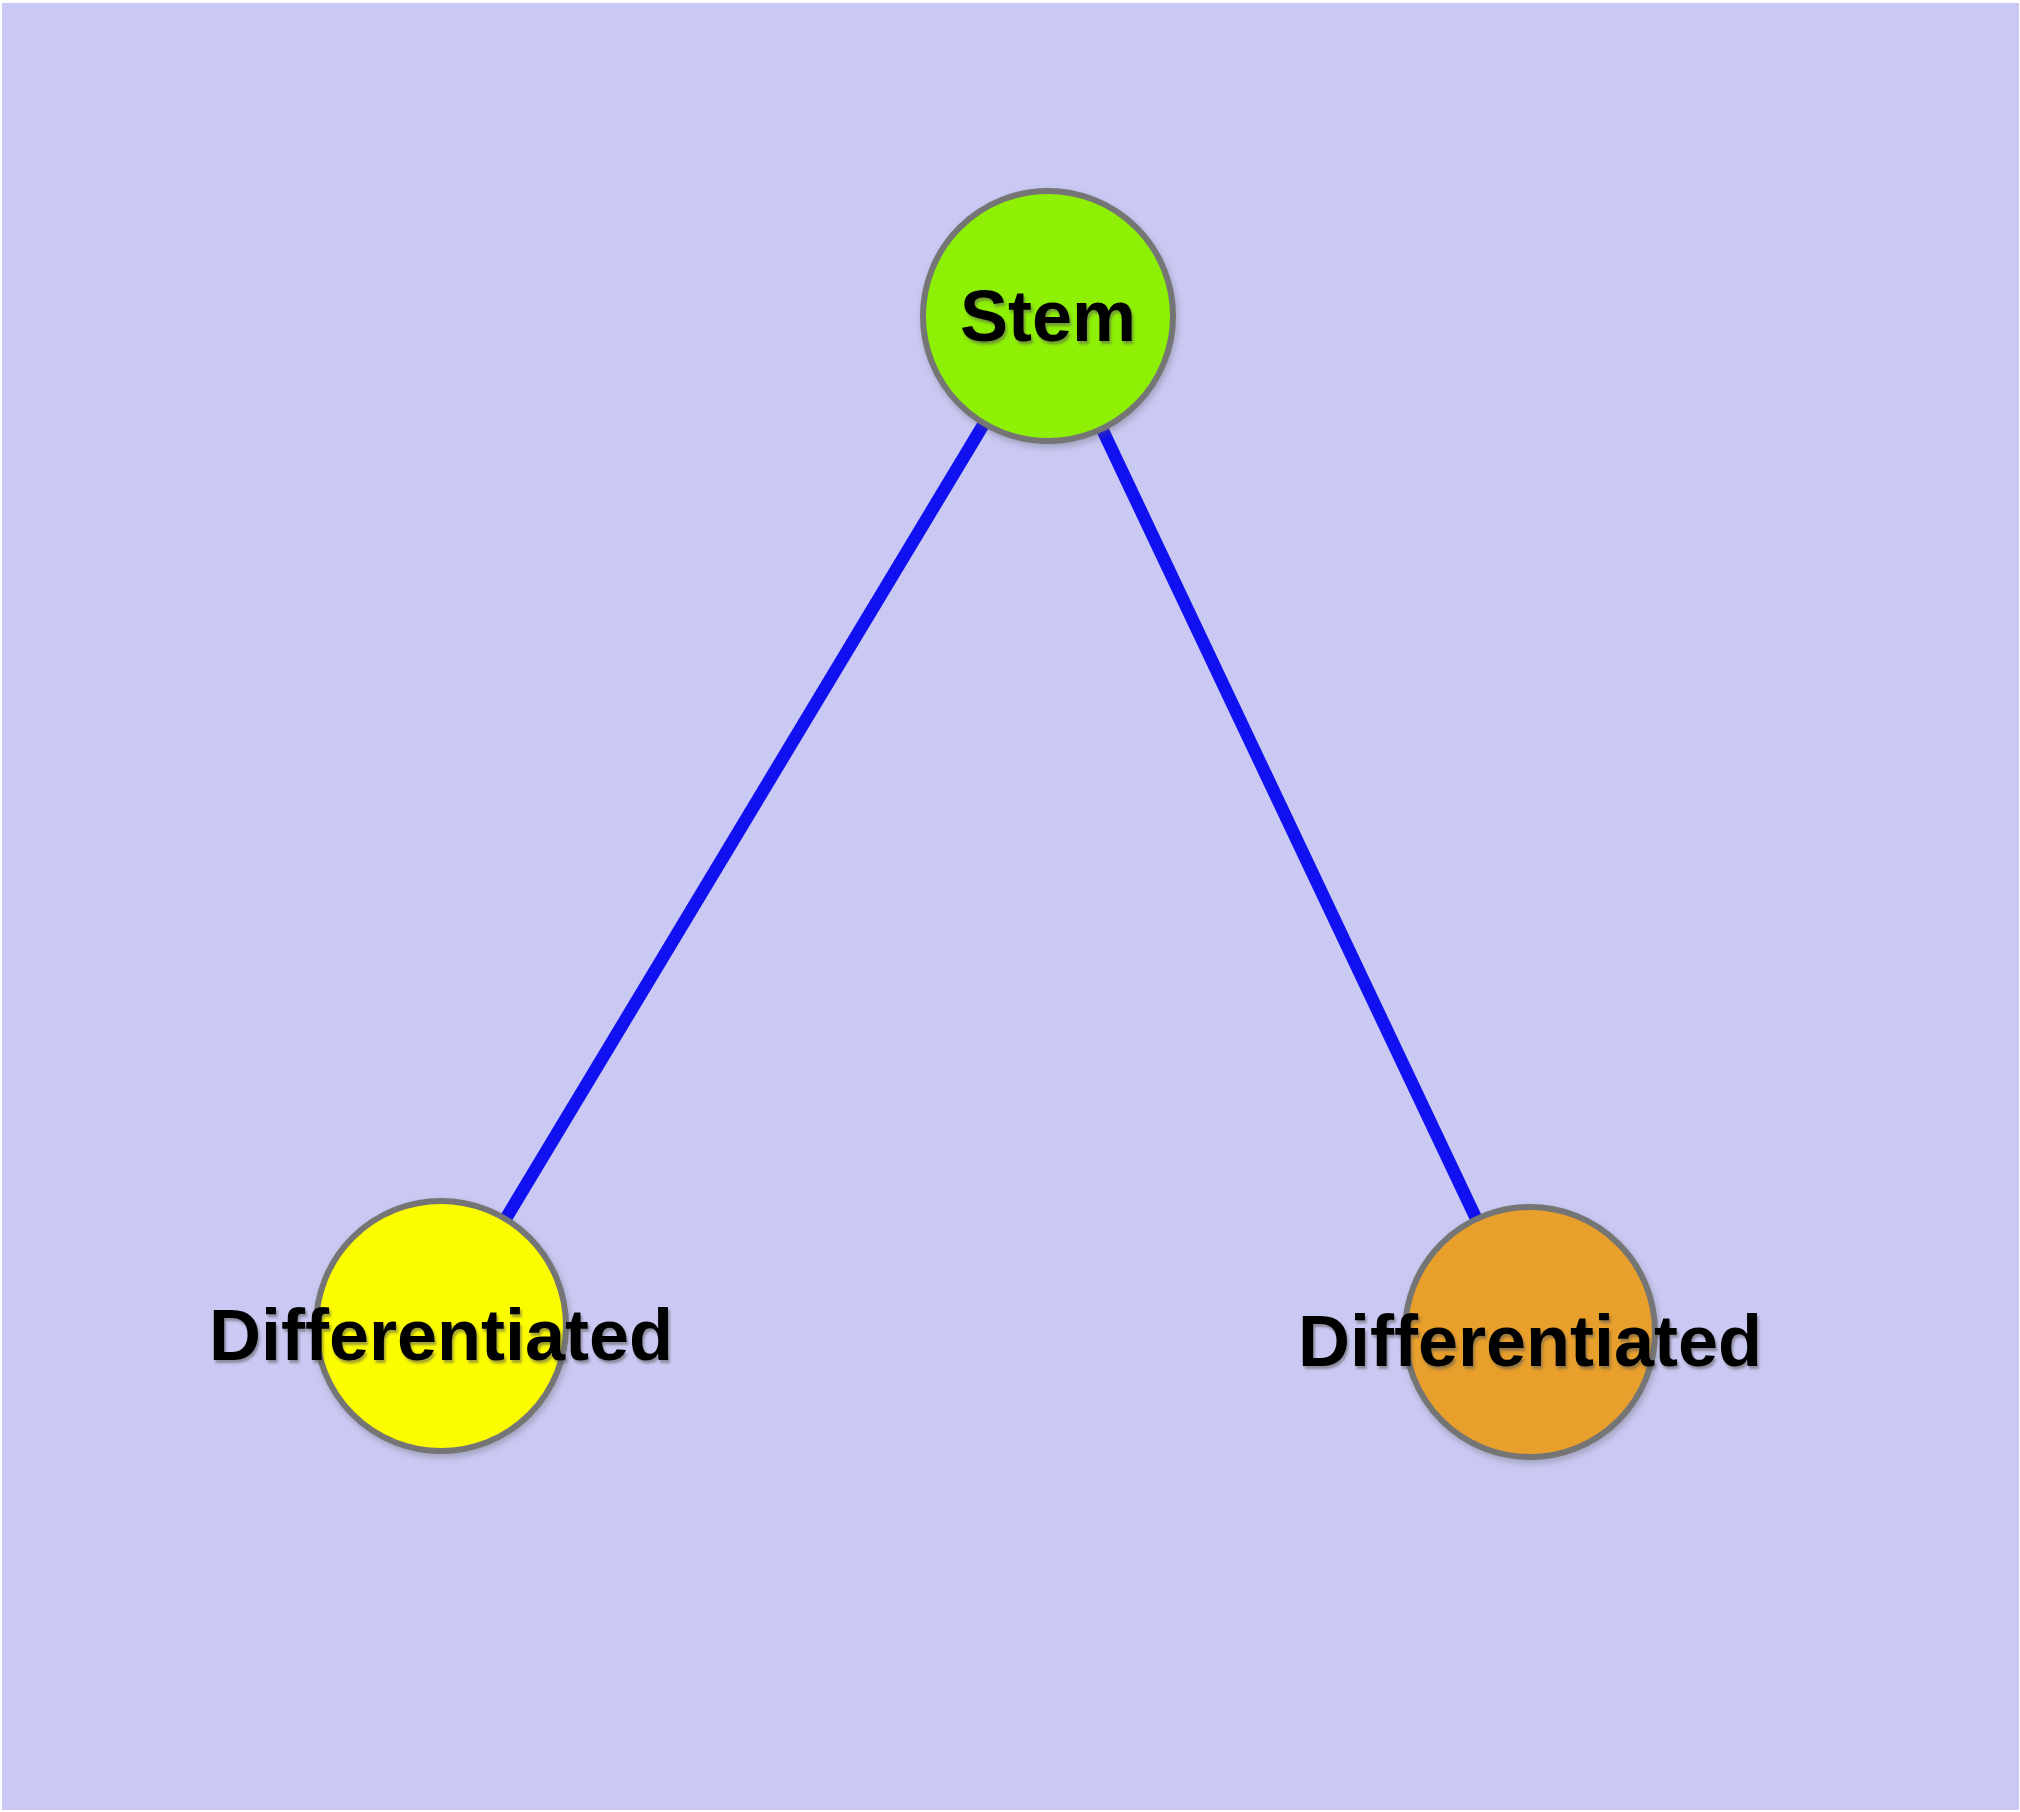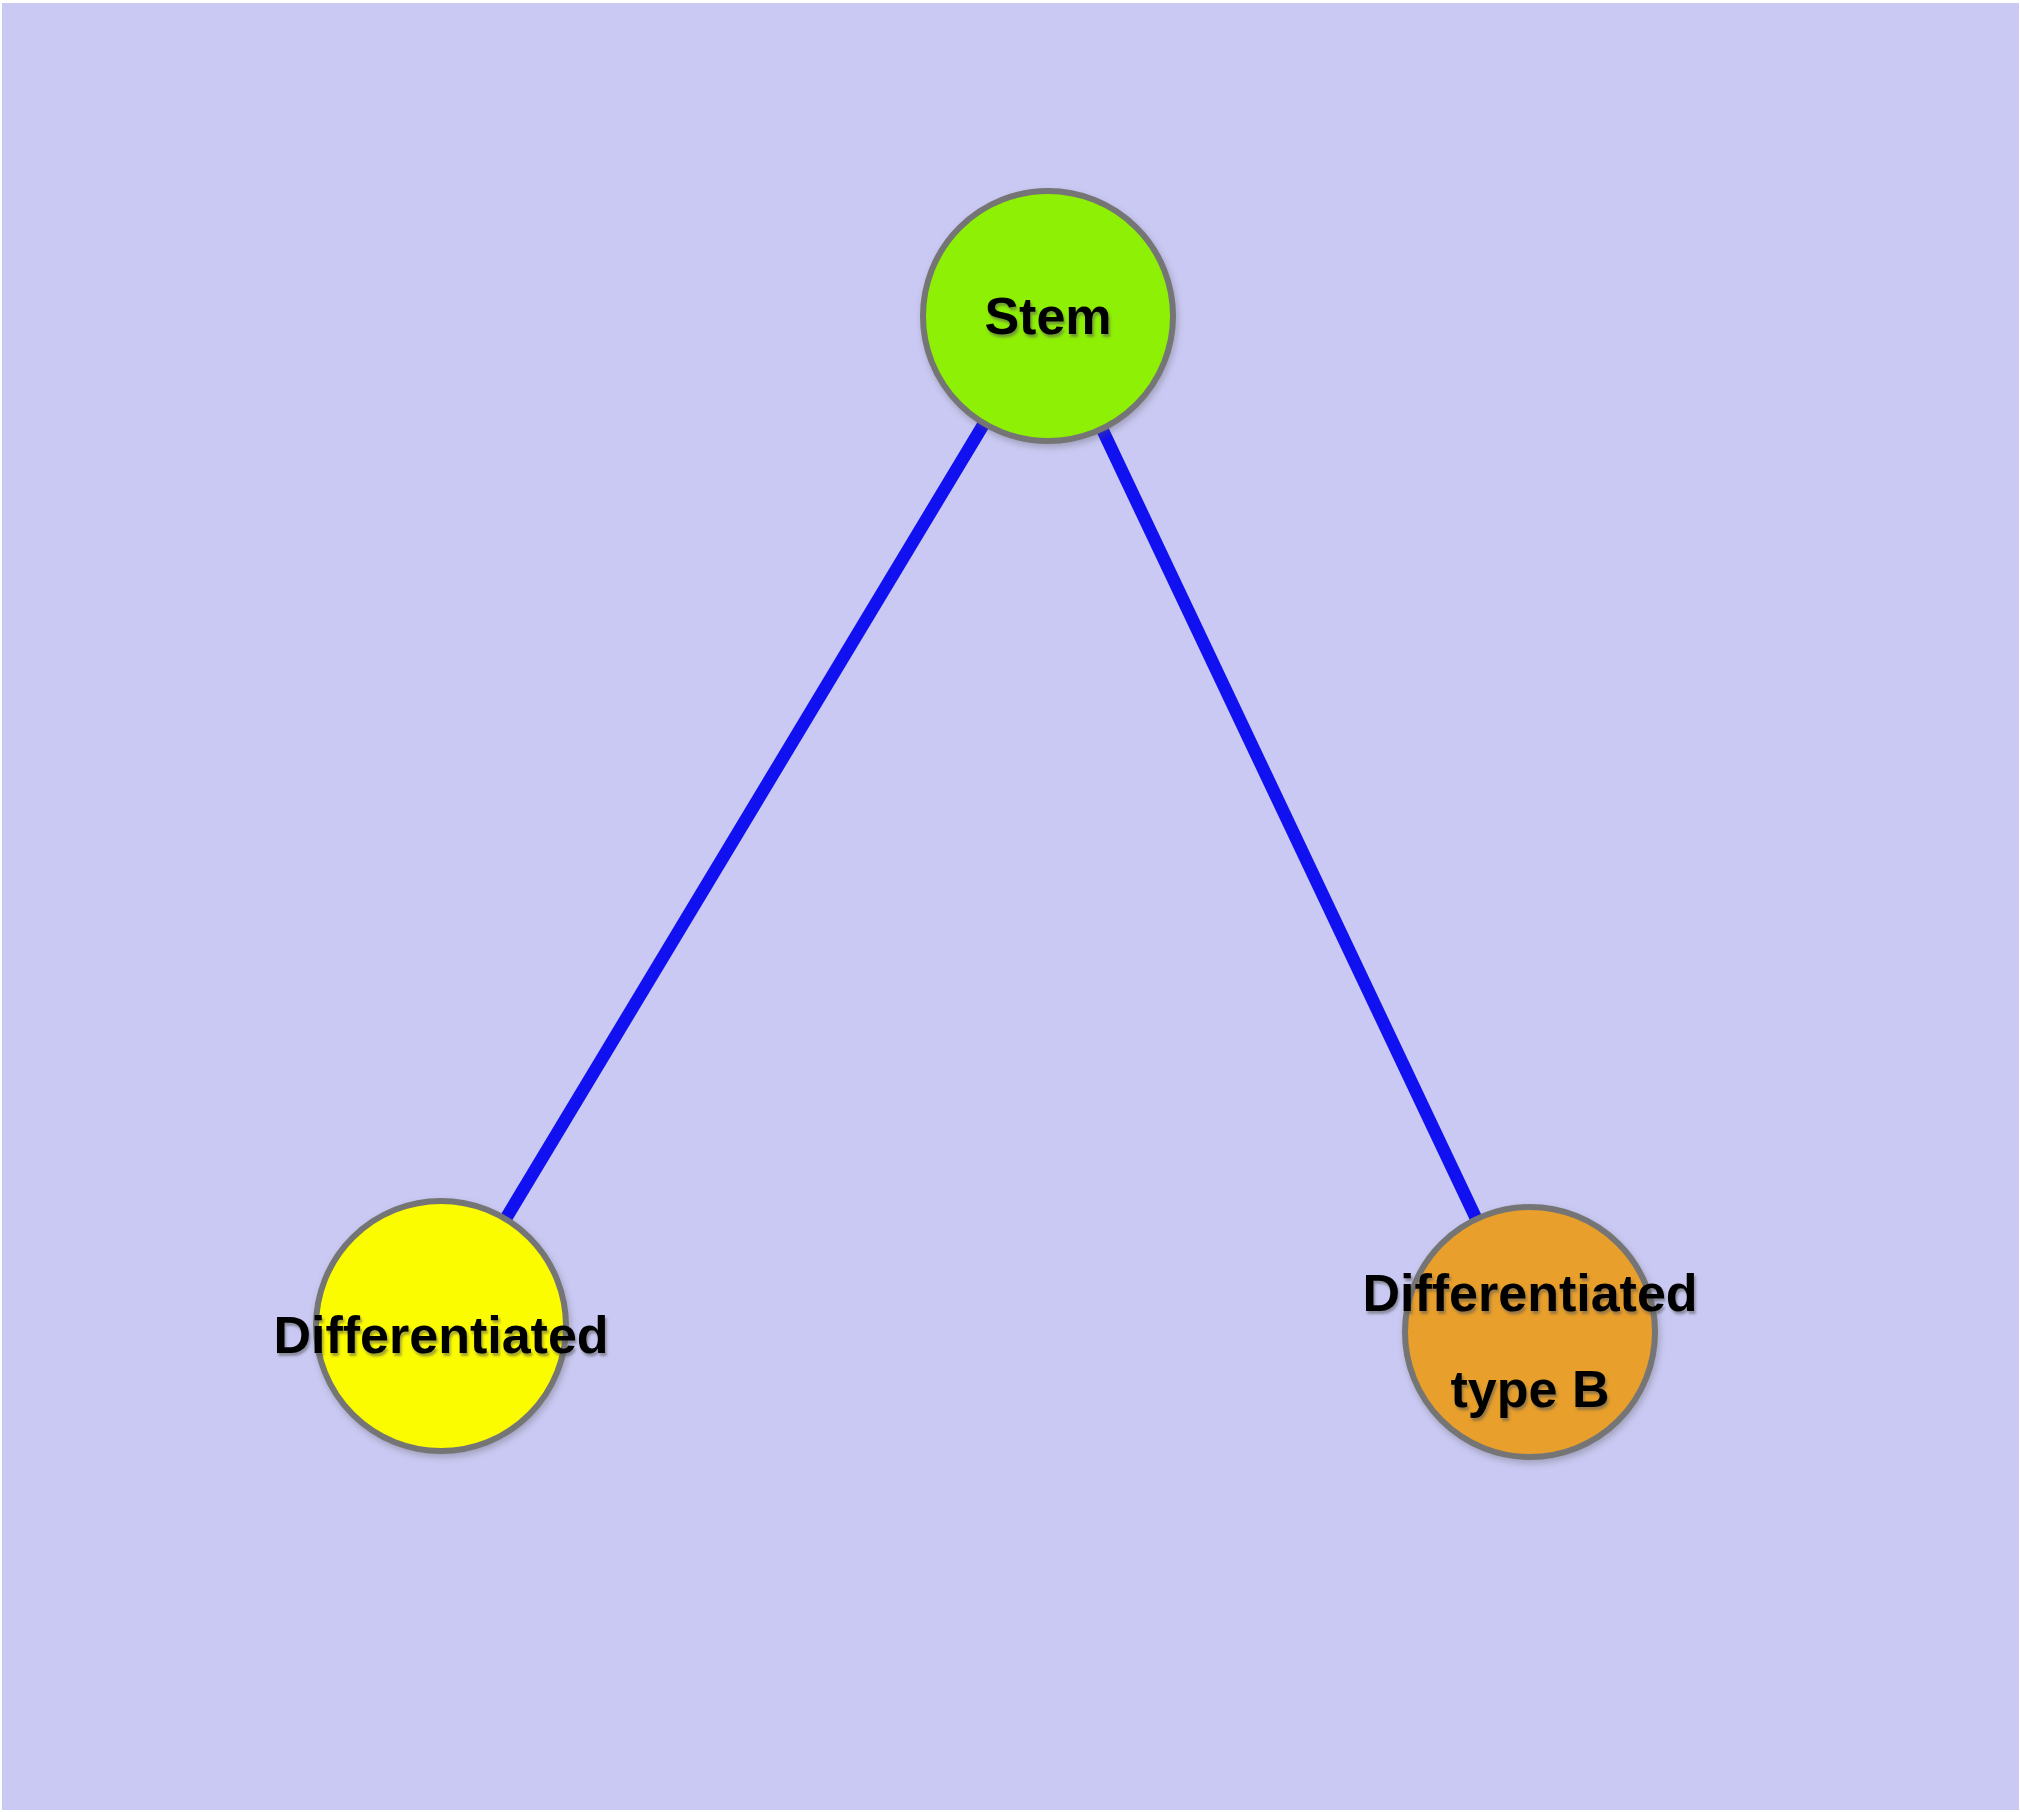--- a/index.html
+++ b/index.html
@@ -46,21 +46,21 @@
   .node-type-a { left: 313px;  top: 1198px; }
   .node-type-b { left: 1402px; top: 1204px; }
   .label {
     position: absolute;
     left: 50%;
     top: 50%;
     transform: translate(-50%, -50%);
     width: max-content;
     text-align: center;
     color: #000000;
-    font-size: 52px;
+    font-size: 72px;
     font-weight: 700;
     line-height: 96px;
     text-shadow: 1.7px 3.4px 2.5px rgba(90,90,90,0.55);
   }
   .label--two {
     transform: translate(-50%, calc(-50% + 8.5px));
     text-align: center;
   }
   .label .line {
     display: block;
@@ -87,18 +87,17 @@
 
   <div class="node node-type-a" style="background-color: rgb(252, 252, 0);">
     <div class="label label--two">
       <span class="line">Differentiated</span>
     </div>
   </div>
 
   <div class="node node-type-b" style="background-color: rgb(232, 159, 43);">
     <div class="label label--two">
       <span class="line">Differentiated</span>
-      <span class="line">type B</span>
     </div>
   </div>
 
 </div>
 
 
 </body></html>

